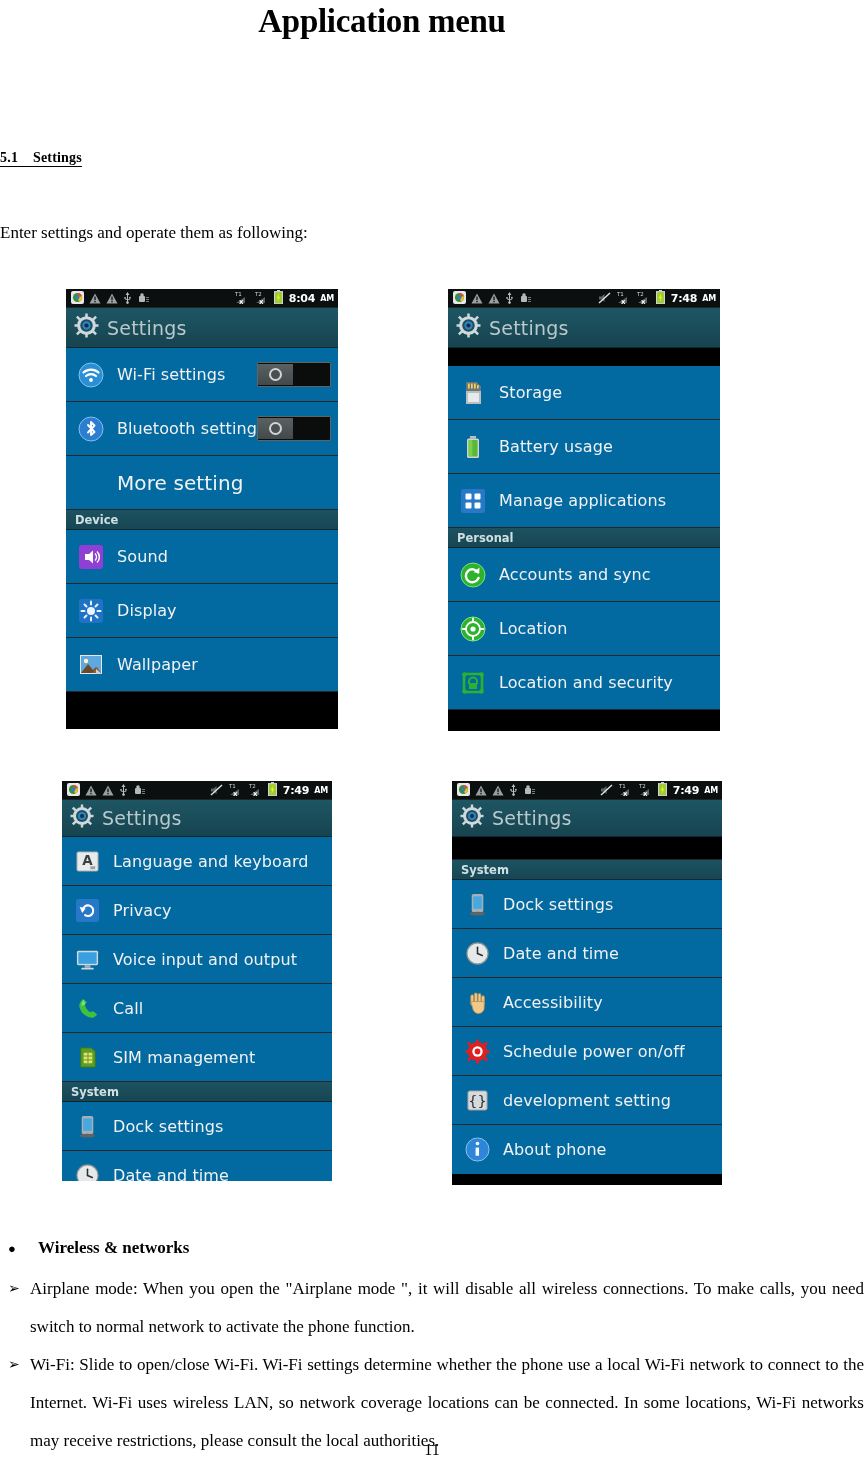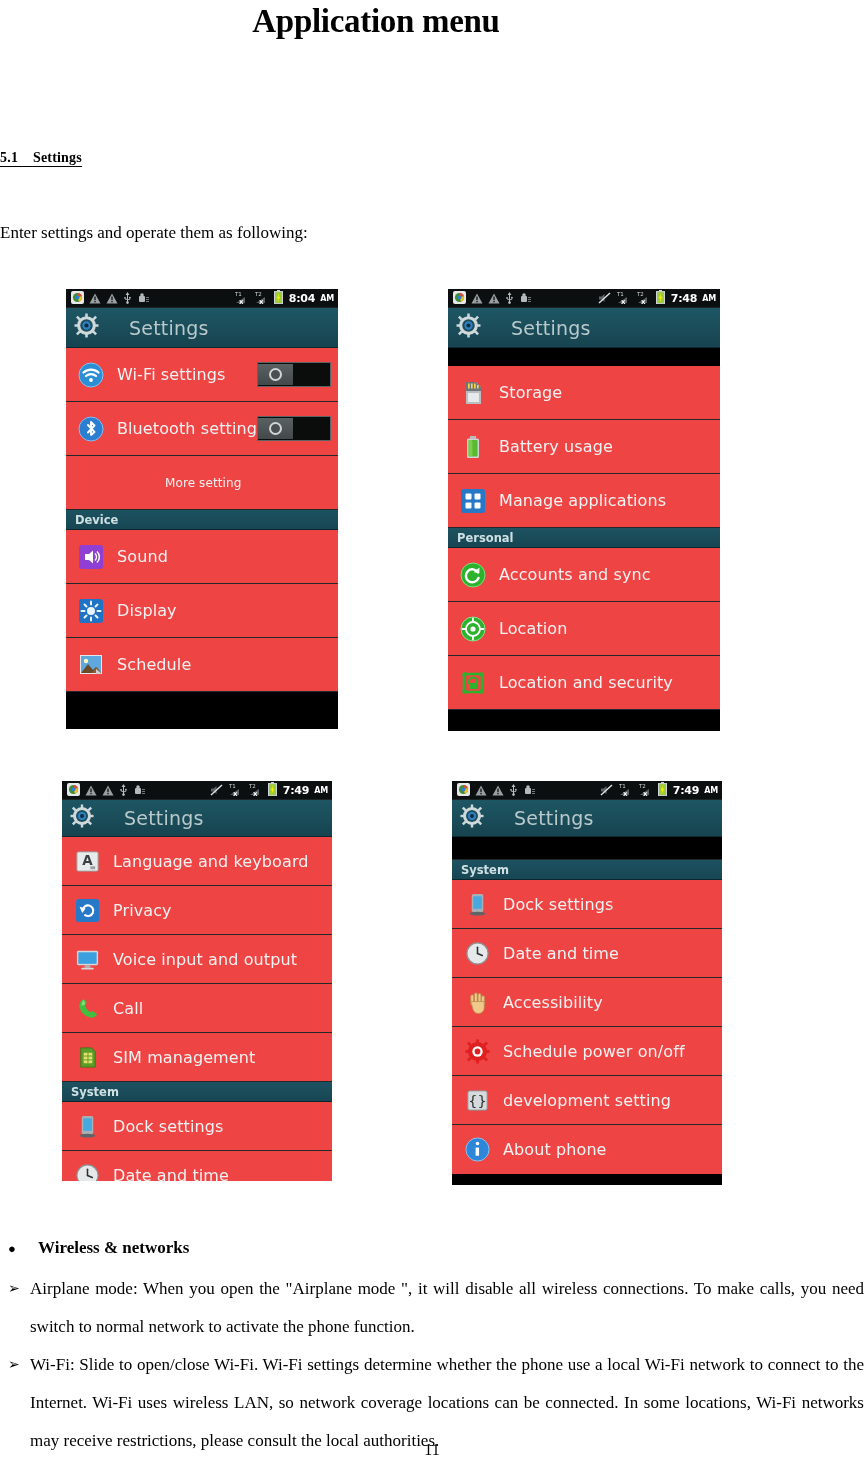--- a/index.html
+++ b/index.html
@@ -13,21 +13,21 @@
     position: relative;
     font-family: "Liberation Serif", "DejaVu Serif", serif;
     color: #000000;
     overflow: hidden;
   }
 
   
   .page-title {
     position: absolute;
     top: 0px;
-    left: 4px;
+    left: 10px;
     width: 744px;
     text-align: center;
     font-size: 33px;
     font-weight: bold;
     letter-spacing: -0.3px;
     line-height: 42px;
   }
   .section-heading {
     position: absolute;
     top: 150px;
@@ -93,21 +93,20 @@
     padding-left: 8px;
     box-sizing: border-box;
     border-bottom: 1px solid #0d2a33;
   }
   .titlebar-text {
     color: #b9c9cc;
     font-size: 19px;
     font-family: "DejaVu Sans", sans-serif;
     padding-left: 8px;
     letter-spacing: 0.2px;
-    margin-left: 22px;
   }
 
   
   .cat {
     height: 20px;
     background: linear-gradient(to bottom, #1d5260 0%, #174654 100%);
     color: #cfe0e3;
     font-size: 11.5px;
     font-weight: bold;
     display: flex;
@@ -119,38 +118,38 @@
   }
 
   
   .row {
     height: 54px;
     display: flex;
     align-items: center;
     padding-left: 10px;
     box-sizing: border-box;
     border-bottom: 1px solid #23282a;
-    background: #ef4444;
+    background: #0369a1;
     position: relative;
   }
   .row-icon {
     width: 30px; height: 30px;
     flex: 0 0 30px;
     display: flex; align-items: center; justify-content: center;
     margin-right: 11px;
   }
   .row-label {
     color: #f2f2f2;
     font-size: 16px;
     font-family: "DejaVu Sans", sans-serif;
     letter-spacing: 0.1px;
     white-space: nowrap;
   }
   .row-noicon { padding-left: 51px; }
-  .row-noicon .row-label { font-size: 12px; margin-left: 48px; }
+  .row-noicon .row-label { font-size: 20px; }
 
   
   .toggle {
     position: absolute;
     right: 7px;
     width: 72px; height: 23px;
     border: 1px solid #5d6466;
     background: #0b0c0c;
     border-radius: 1px;
     display: flex; align-items: center;
@@ -384,21 +383,21 @@
     <span class="row-icon">
         <svg width="26" height="26" viewBox="0 0 26 26">
           <rect x="2" y="3" width="22" height="19" fill="#e5e8ea"></rect>
           <rect x="3" y="4" width="20" height="17" fill="#5fa8dd"></rect>
           <circle cx="8" cy="9" r="2.2" fill="#fff6c0"></circle>
           <path d="M3 21 L10 12 L15 18 L18 15 L23 21 Z" fill="#6b4a2a"></path>
           <path d="M14 21 L19 15 L23 21 Z" fill="#8a6036"></path>
           <path d="M18 17 L24 22 L18 22 Z" fill="#cfd3d6"></path>
         </svg>
       </span>
-    <span class="row-label">Schedule</span>
+    <span class="row-label">Wallpaper</span>
   </div>
 </div>
 
 <div class="shot shot-2">
   <div class="statusbar">
     <div class="sb-left">
       <span class="sb-ico"><svg width="13" height="13" viewBox="0 0 13 13">
             <rect x="0" y="0" width="13" height="13" rx="2" fill="#e8e8e8"></rect>
             <circle cx="6.5" cy="6.5" r="4.6" fill="#3b8f3b"></circle>
             <path d="M6.5 1.9 A4.6 4.6 0 0 1 10.6 5.0 L6.5 6.5 Z" fill="#e04a3a"></path>

